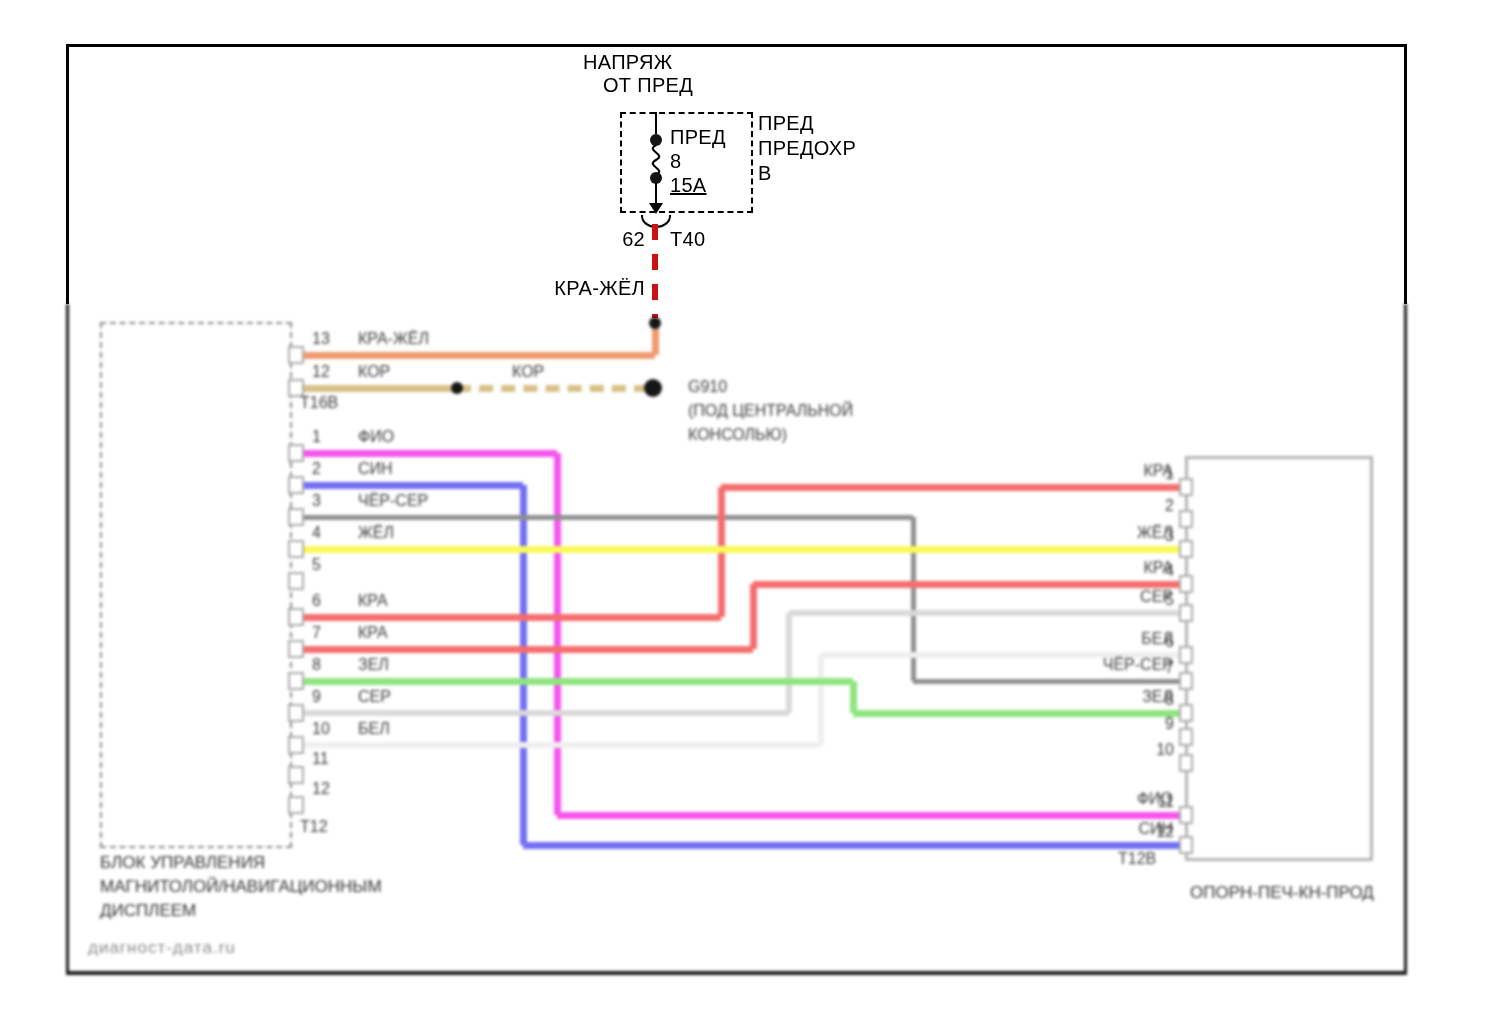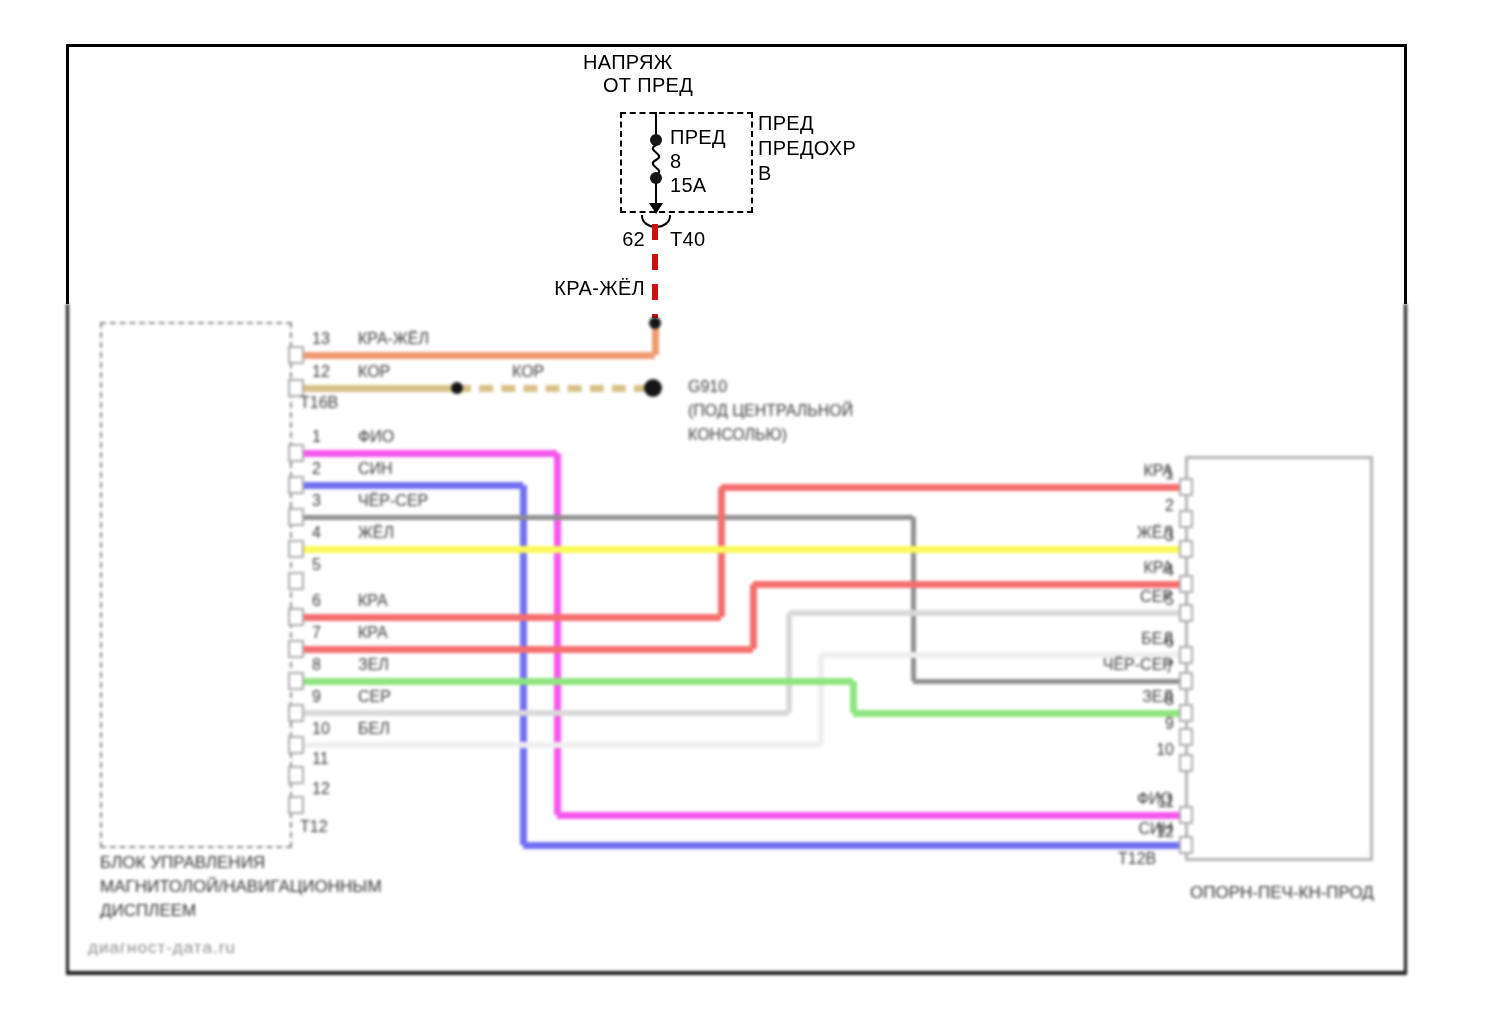--- a/index.html
+++ b/index.html
@@ -47,21 +47,21 @@
 <svg class="abs" style="left:648px;top:145px;" width="16" height="30" viewBox="0 0 16 30">
   <path d="M8 0 C -3 6, 19 9, 8 15 C -3 21, 19 24, 8 30" fill="none" stroke="#000" stroke-width="2.2"></path>
 </svg>
 <div class="abs dotc" style="left:650px;top:172px;width:12px;height:12px;"></div>
 <div class="abs fline" style="top:183px;height:22px;"></div>
 <div class="abs" id="arrowhead"></div>
 <div class="abs" id="cup"></div>
 
 <div class="abs t t20" style="left:670px;top:126px;">ПРЕД</div>
 <div class="abs t t20" style="left:670px;top:150px;">8</div>
-<div class="abs t t20" style="left:670px;top:174px;">15А</div>
+<div class="abs t t20" style="left:670px;top:174px;text-decoration:underline;">15А</div>
 
 <div class="abs t t20" style="left:758px;top:112px;">ПРЕД</div>
 <div class="abs t t20" style="left:758px;top:137px;">ПРЕДОХР</div>
 <div class="abs t t20" style="left:758px;top:162px;">В</div>
 
 <div class="abs t t20 right" style="left:600px;top:228px;width:45px;">62</div>
 <div class="abs t t20" style="left:670px;top:228px;">Т40</div>
 
 <div class="abs" id="feedwire"></div>
 <div class="abs t t20 right" style="left:540px;top:277px;width:105px;">КРА-ЖЁЛ</div>

